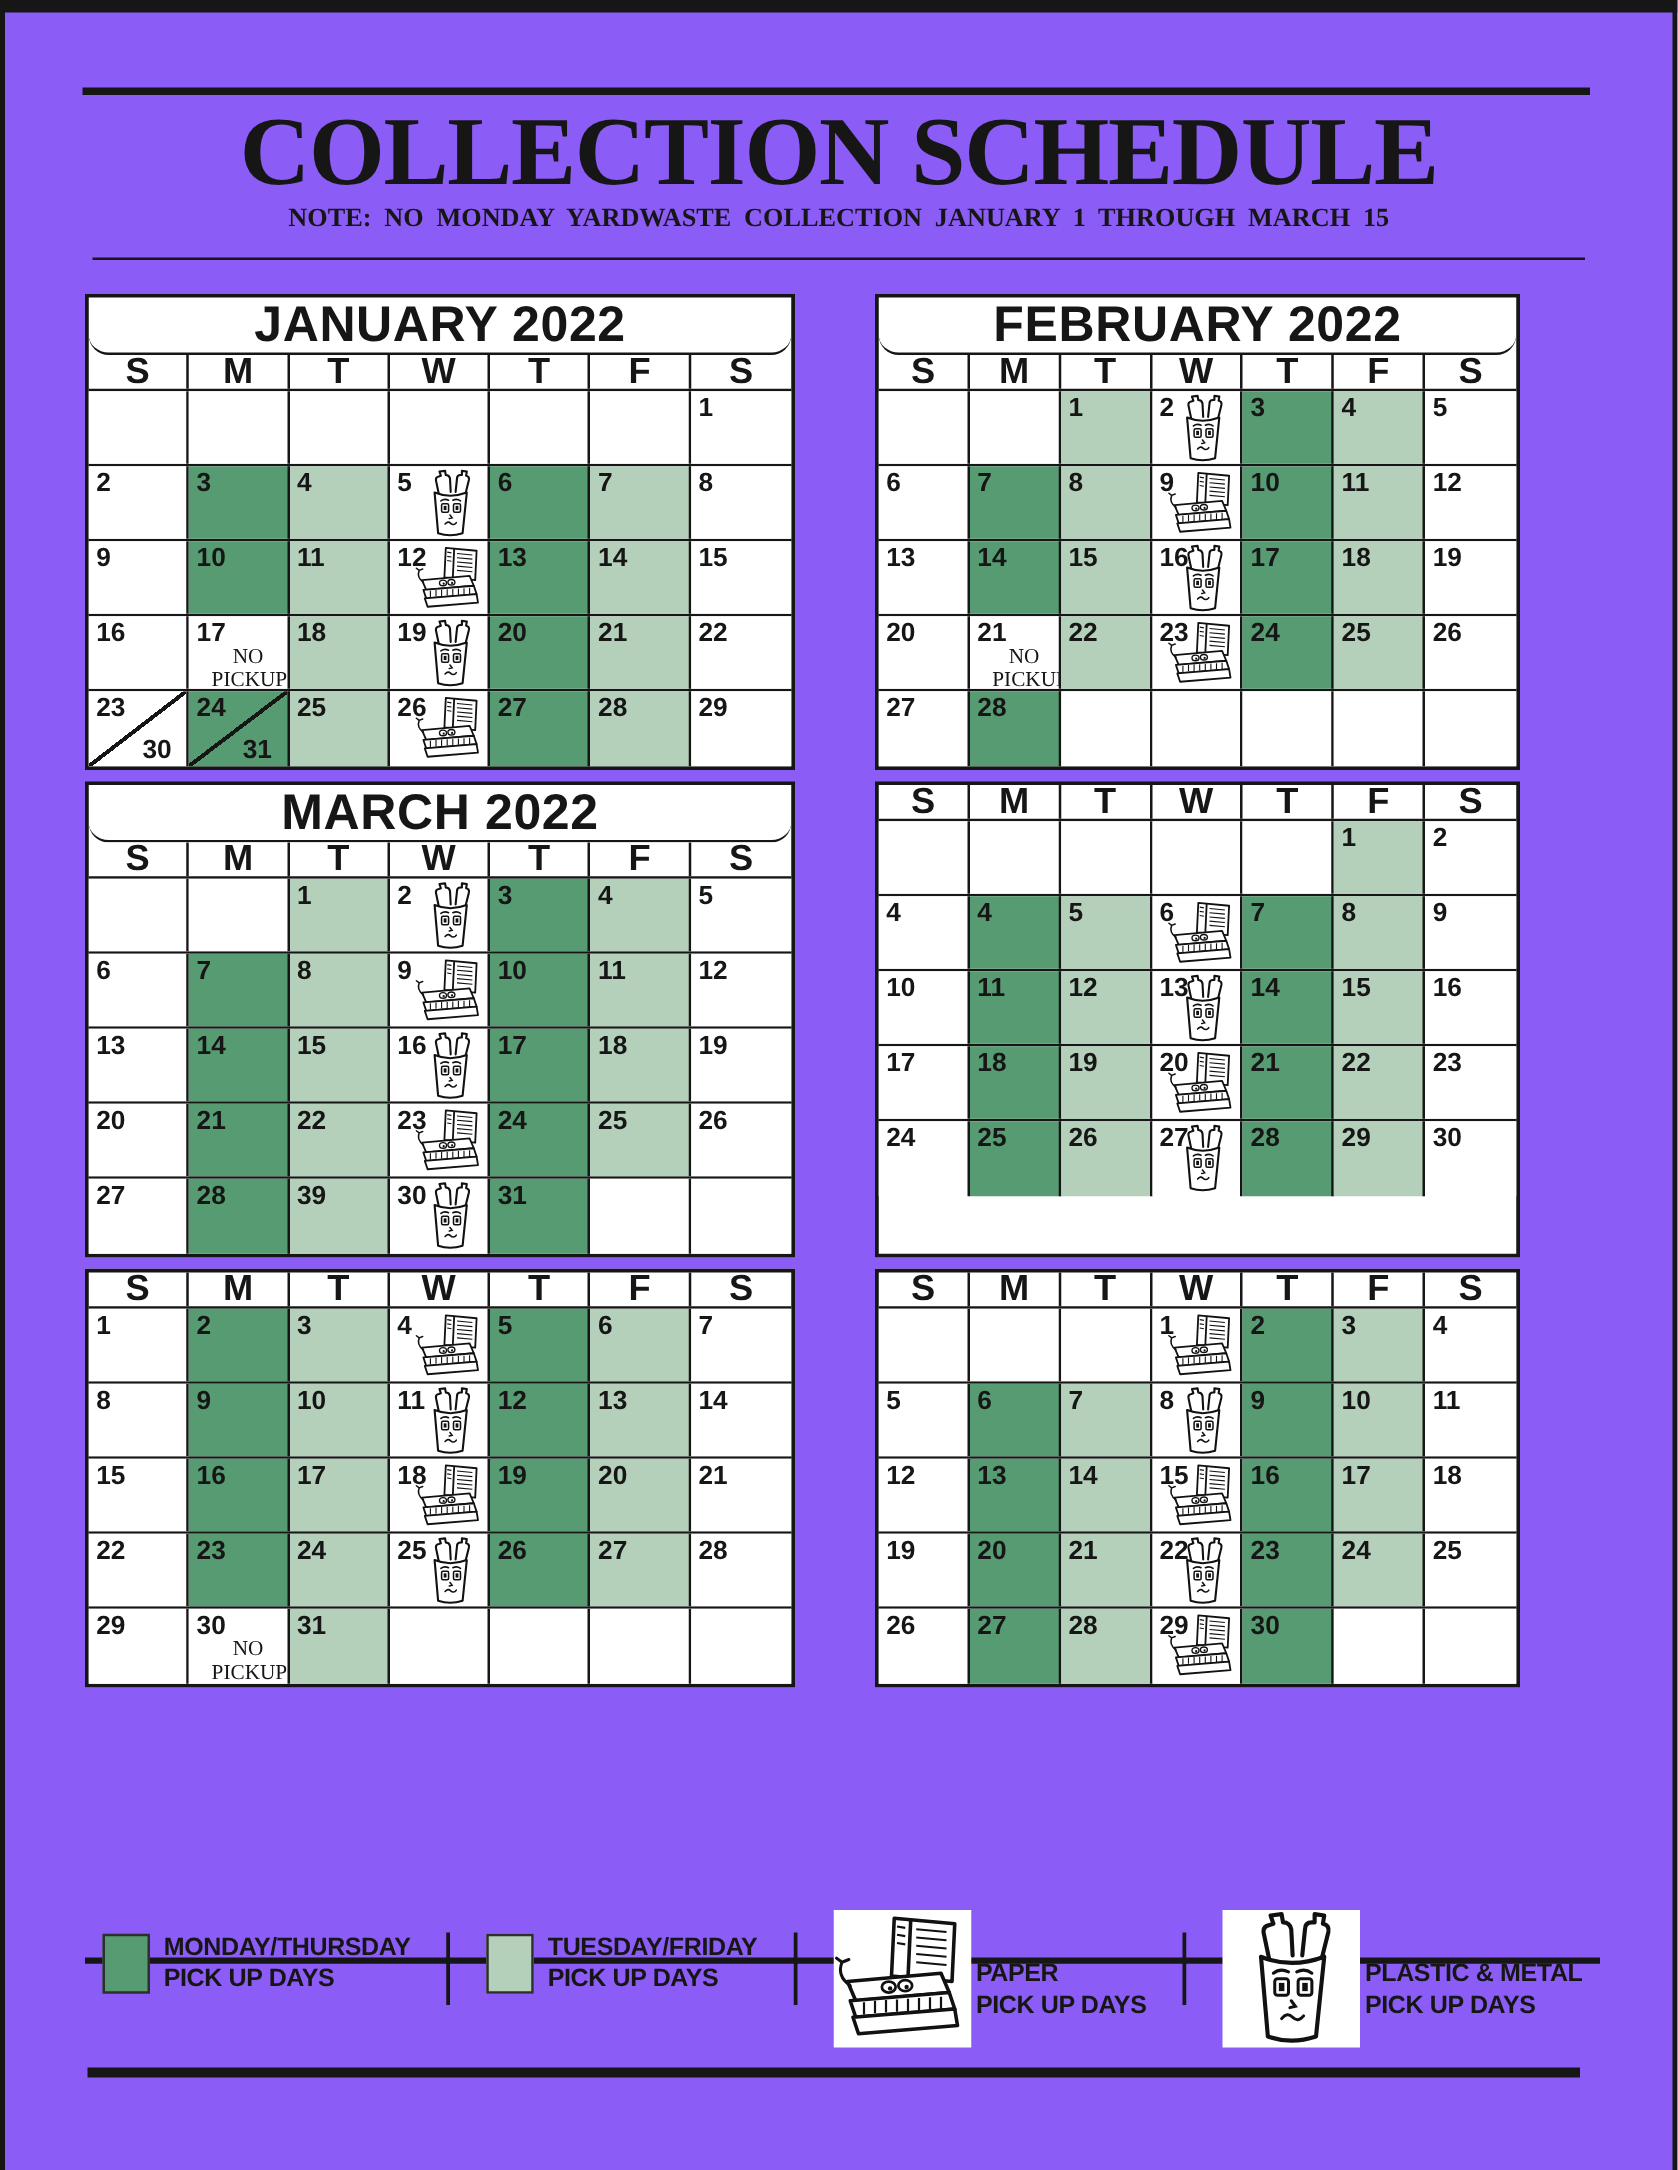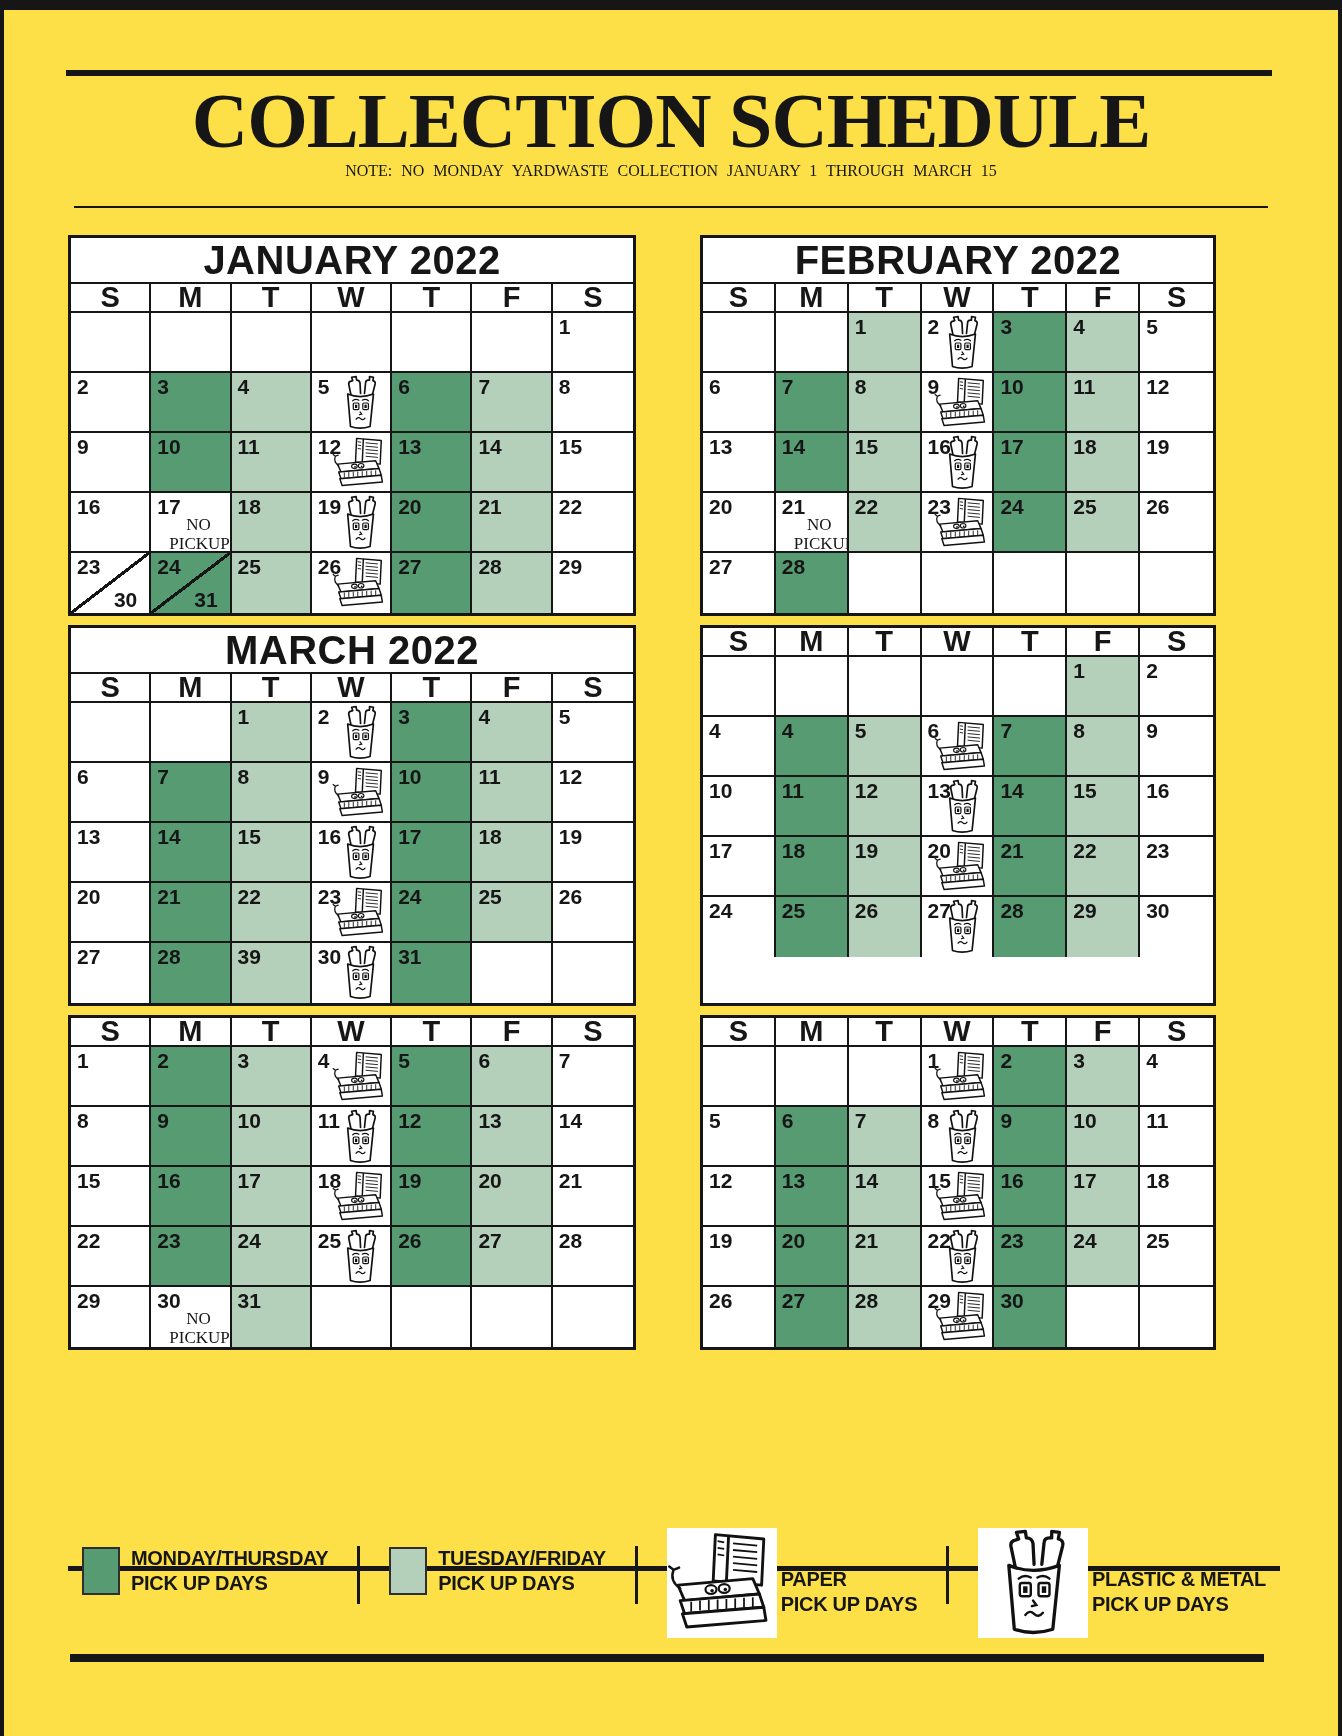--- a/index.html
+++ b/index.html
@@ -1,36 +1,36 @@
 <!DOCTYPE html>
 <html><head>
 <meta charset="utf-8">
 <style>
   * { box-sizing: border-box; margin: 0; padding: 0; }
   html,body { background:#ffffff; }
   body { width:1342px; height:1736px; position:relative; font-family:"Liberation Sans", sans-serif; color:#161616; }
-  .page { position:absolute; inset:0; background:#fde047;
+  .page { position:absolute; inset:0; background:#8b5cf6;
           border-top:10px solid var(--ink,#161616);
           border-left:4px solid var(--ink,#161616);
           border-right:4px solid var(--ink,#161616); }
   .rule { position:absolute; background:var(--ink,#161616); }
   .rule-top { top:60px; left:62px; width:1206px; height:6px; }
   .title { position:absolute; top:72px; left:0; width:100%; text-align:center;
            font-family:"Liberation Serif", serif; font-weight:bold; font-size:78px; line-height:1;
            letter-spacing:-1px; }
   .note { position:absolute; top:152px; left:0; width:100%; text-align:center;
-          font-family:"Liberation Serif", serif; font-weight:normal; font-size:16px; word-spacing:5px; }
+          font-family:"Liberation Serif", serif; font-weight:bold; font-size:21px; word-spacing:5px; }
   .rule-sub { top:196px; left:70px; width:1194px; height:2px; }
 
   
   .months { position:absolute; top:225px; left:64px;
             display:grid; grid-template-columns:568px 516px; column-gap:64px; row-gap:9px; }
   .month { border:3px solid var(--ink,#161616); background:#fff; }
   .m-title { height:46px; border-bottom:2px solid var(--ink,#161616); text-align:center;
-             font-weight:bold; font-size:40px; line-height:45px; letter-spacing:.5px; }
+             font-weight:bold; font-size:40px; line-height:45px; letter-spacing:.5px;border-radius:16px; }
   .dow { display:grid; grid-template-columns:repeat(7,1fr); height:29px; border-bottom:2px solid var(--ink,#161616); }
   .dow-cell { border-right:2px solid var(--ink,#161616); text-align:center;
               font-weight:bold; font-size:29px; line-height:27px; }
   .dow-cell:last-child { border-right:none; }
   .week { display:grid; grid-template-columns:repeat(7,1fr); height:60px; border-bottom:2px solid var(--ink,#161616); }
   .week:last-child { border-bottom:none; }
   .cell { position:relative; border-right:2px solid var(--ink,#161616); background:#fff; overflow:hidden; }
   .cell:last-child { border-right:none; }
   .cell.dk { background:var(--dk,#569b72); }
   .cell.lt { background:var(--lt,#b4cfba); }

